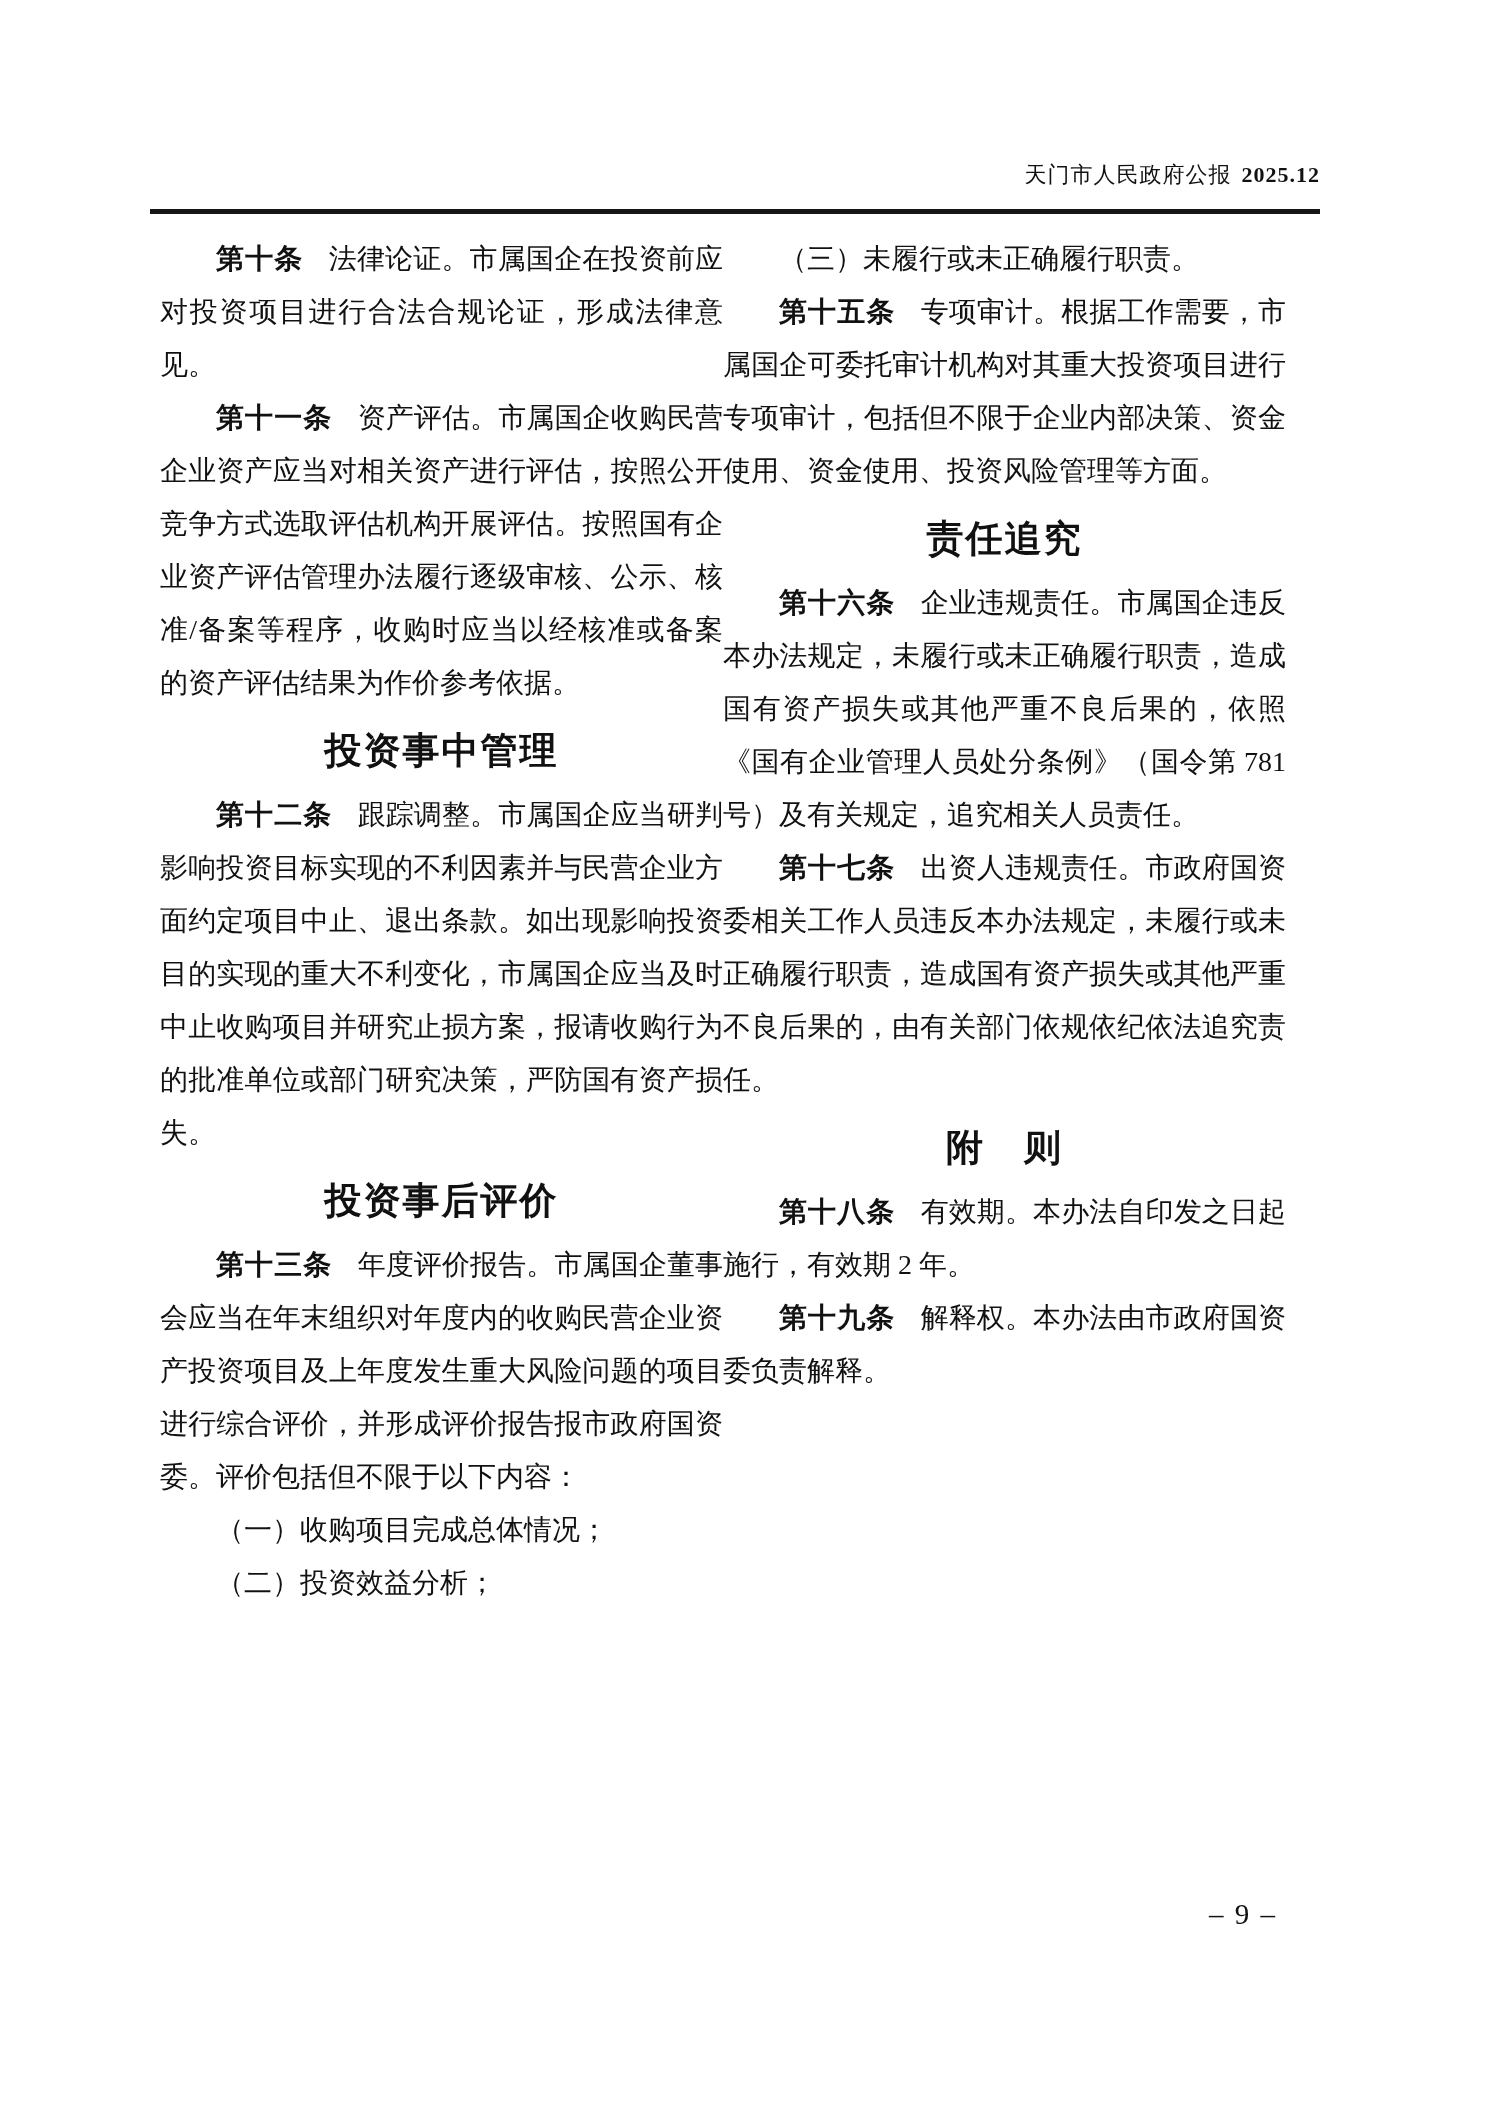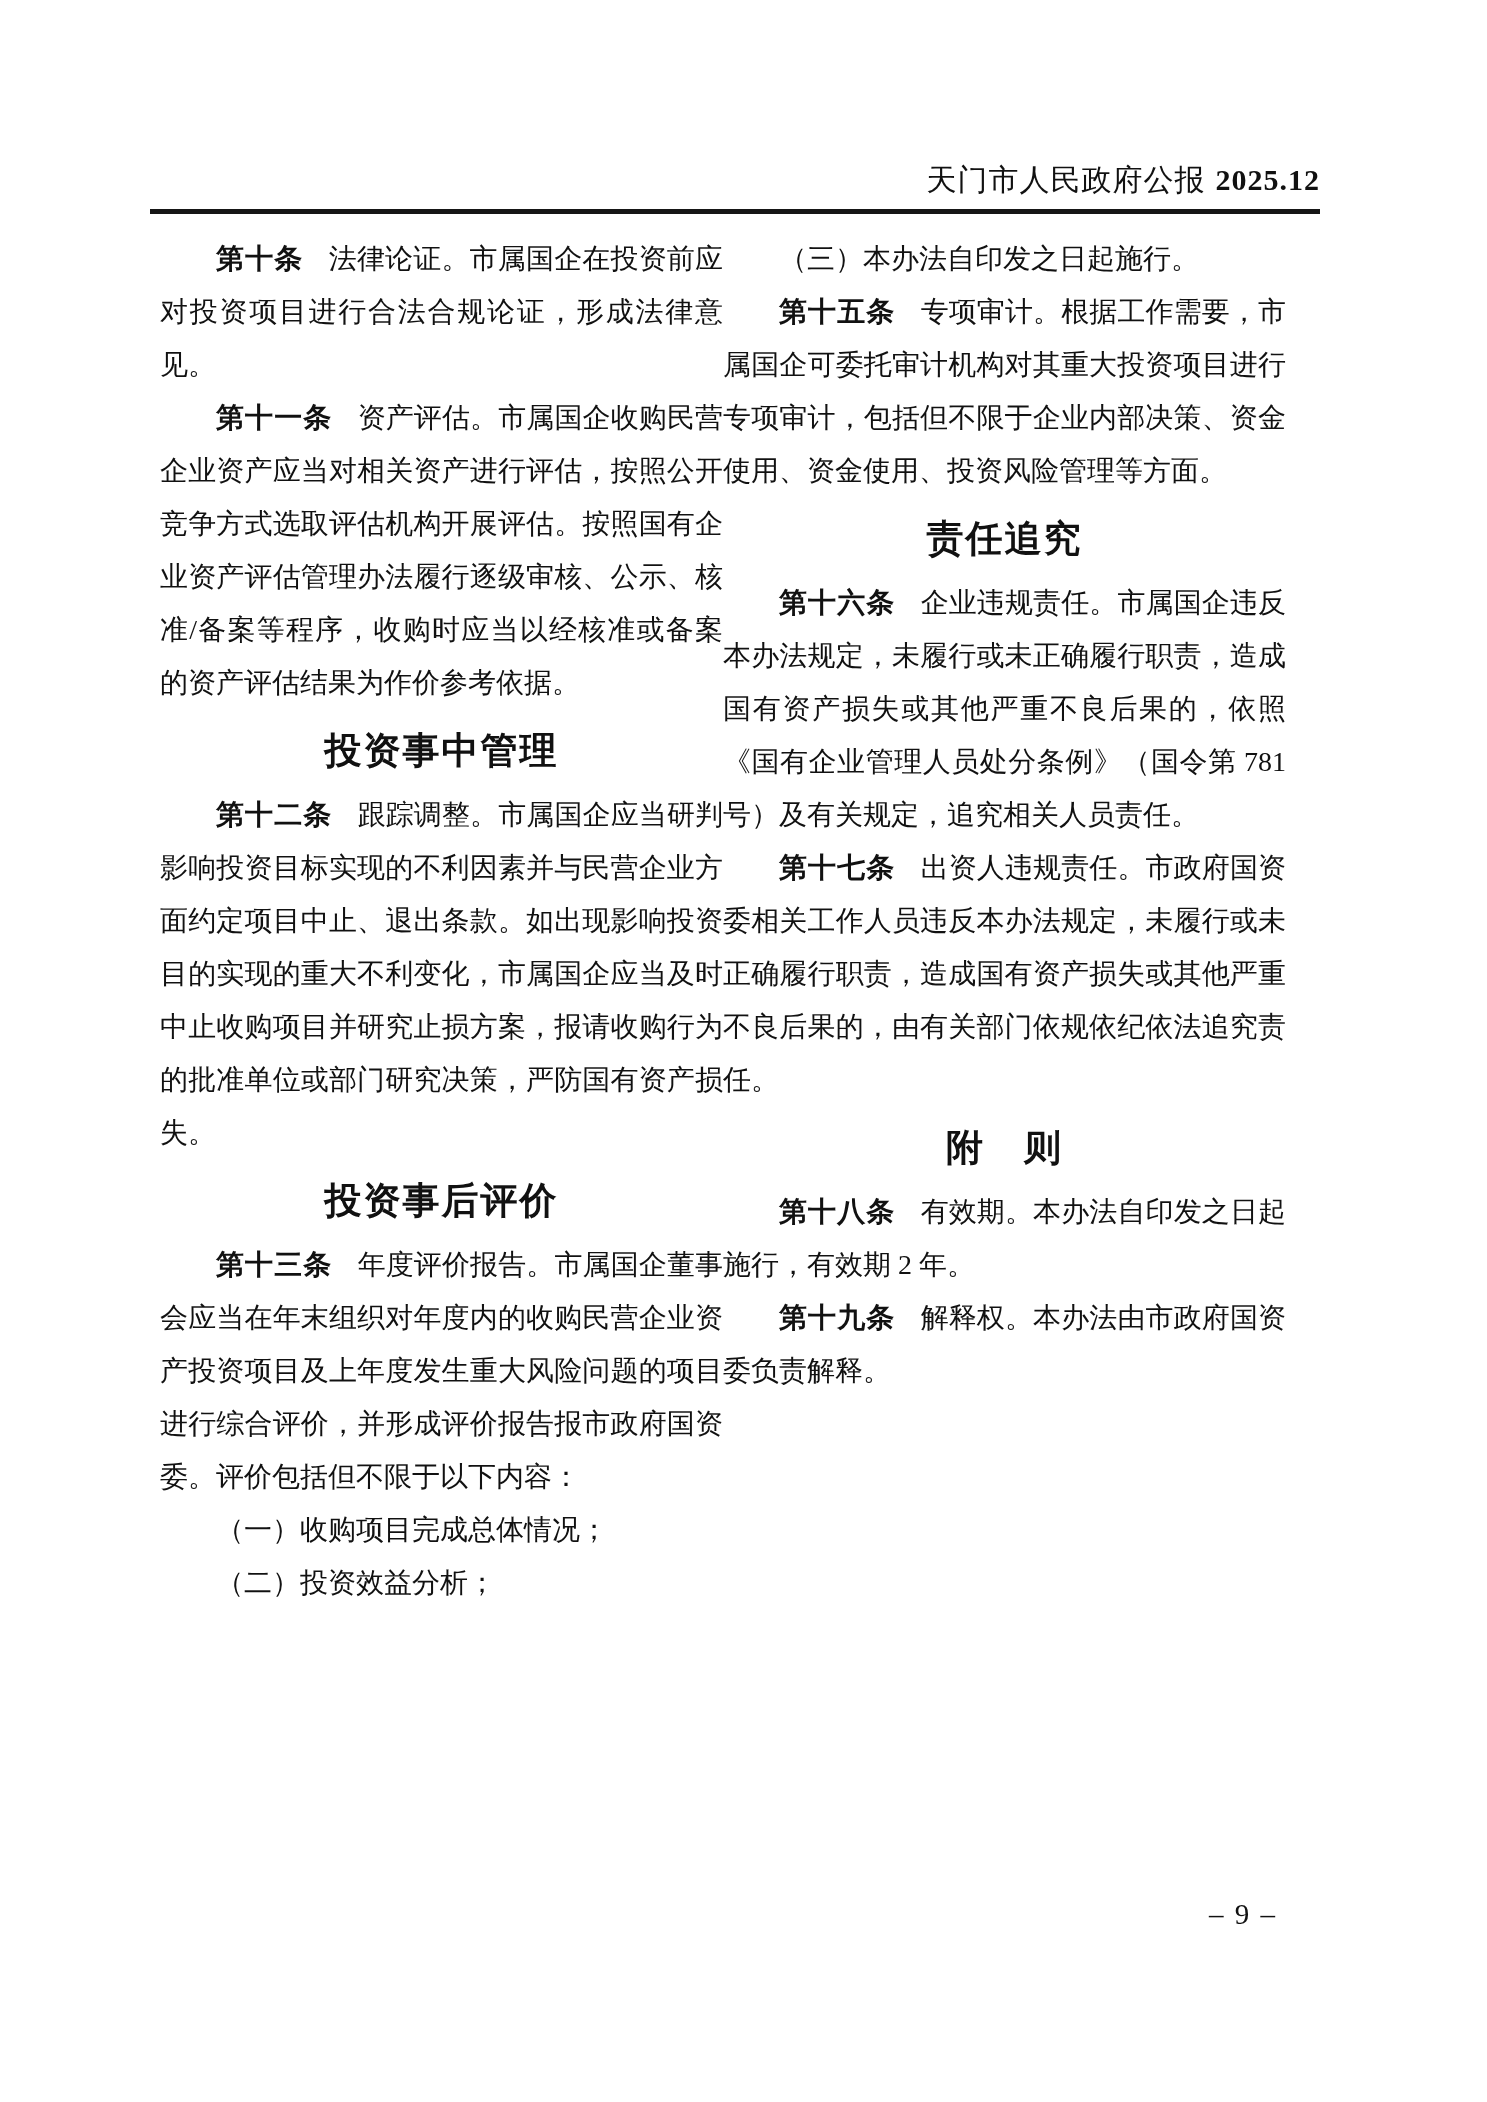--- a/index.html
+++ b/index.html
@@ -9,21 +9,21 @@
     background:#ffffff;
     margin:0 auto;
     font-family:"Liberation Serif","DejaVu Serif",serif;
     color:#111;
     overflow:hidden;
   }
   .header-text{
     position:absolute;
     top:160px;left:150px;width:1170px;
     text-align:right;
-    font-size:30px;
+    font-size:22px;
     letter-spacing:1px;
     white-space:nowrap;
   }
   .header-issue{font-weight:bold;margin-left:10px;}
   .header-rule{
     position:absolute;
     top:209px;left:150px;width:1170px;height:5px;
     background:#161616;
   }
   .content{
@@ -82,21 +82,21 @@
         <p class="para"><b class="art-num">第十条</b><span>法律论证。市属国企在投资前应对投资项目进行合法合规论证，形成法律意见。</span></p>
         <p class="para"><b class="art-num">第十一条</b><span>资产评估。市属国企收购民营企业资产应当对相关资产进行评估，按照公开竞争方式选取评估机构开展评估。按照国有企业资产评估管理办法履行逐级审核、公示、核准/备案等程序，收购时应当以经核准或备案的资产评估结果为作价参考依据。</span></p>
         <h2 class="col-heading">投资事中管理</h2>
         <p class="para"><b class="art-num">第十二条</b><span>跟踪调整。市属国企应当研判影响投资目标实现的不利因素并与民营企业方面约定项目中止、退出条款。如出现影响投资目的实现的重大不利变化，市属国企应当及时中止收购项目并研究止损方案，报请收购行为的批准单位或部门研究决策，严防国有资产损失。</span></p>
         <h2 class="col-heading">投资事后评价</h2>
         <p class="para"><b class="art-num">第十三条</b><span>年度评价报告。市属国企董事会应当在年末组织对年度内的收购民营企业资产投资项目及上年度发生重大风险问题的项目进行综合评价，并形成评价报告报市政府国资委。评价包括但不限于以下内容：</span></p>
         <p class="para"><span>（一）收购项目完成总体情况；</span></p>
         <p class="para"><span>（二）投资效益分析；</span></p>
       </div>
     <div class="col" id="col-right">
-        <p class="para"><span>（三）本办法自印发之日起施行。</span></p>
+        <p class="para"><span>（三）未履行或未正确履行职责。</span></p>
         <p class="para"><b class="art-num">第十五条</b><span>专项审计。根据工作需要，市属国企可委托审计机构对其重大投资项目进行专项审计，包括但不限于企业内部决策、资金使用、资金使用、投资风险管理等方面。</span></p>
         <h2 class="col-heading">责任追究</h2>
         <p class="para"><b class="art-num">第十六条</b><span>企业违规责任。市属国企违反本办法规定，未履行或未正确履行职责，造成国有资产损失或其他严重不良后果的，依照《国有企业管理人员处分条例》（国令第 781 号）及有关规定，追究相关人员责任。</span></p>
         <p class="para"><b class="art-num">第十七条</b><span>出资人违规责任。市政府国资委相关工作人员违反本办法规定，未履行或未正确履行职责，造成国有资产损失或其他严重不良后果的，由有关部门依规依纪依法追究责任。</span></p>
         <h2 class="col-heading">附　则</h2>
         <p class="para"><b class="art-num">第十八条</b><span>有效期。本办法自印发之日起施行，有效期 2 年。</span></p>
         <p class="para"><b class="art-num">第十九条</b><span>解释权。本办法由市政府国资委负责解释。</span></p>
       </div>
   </div>
 

